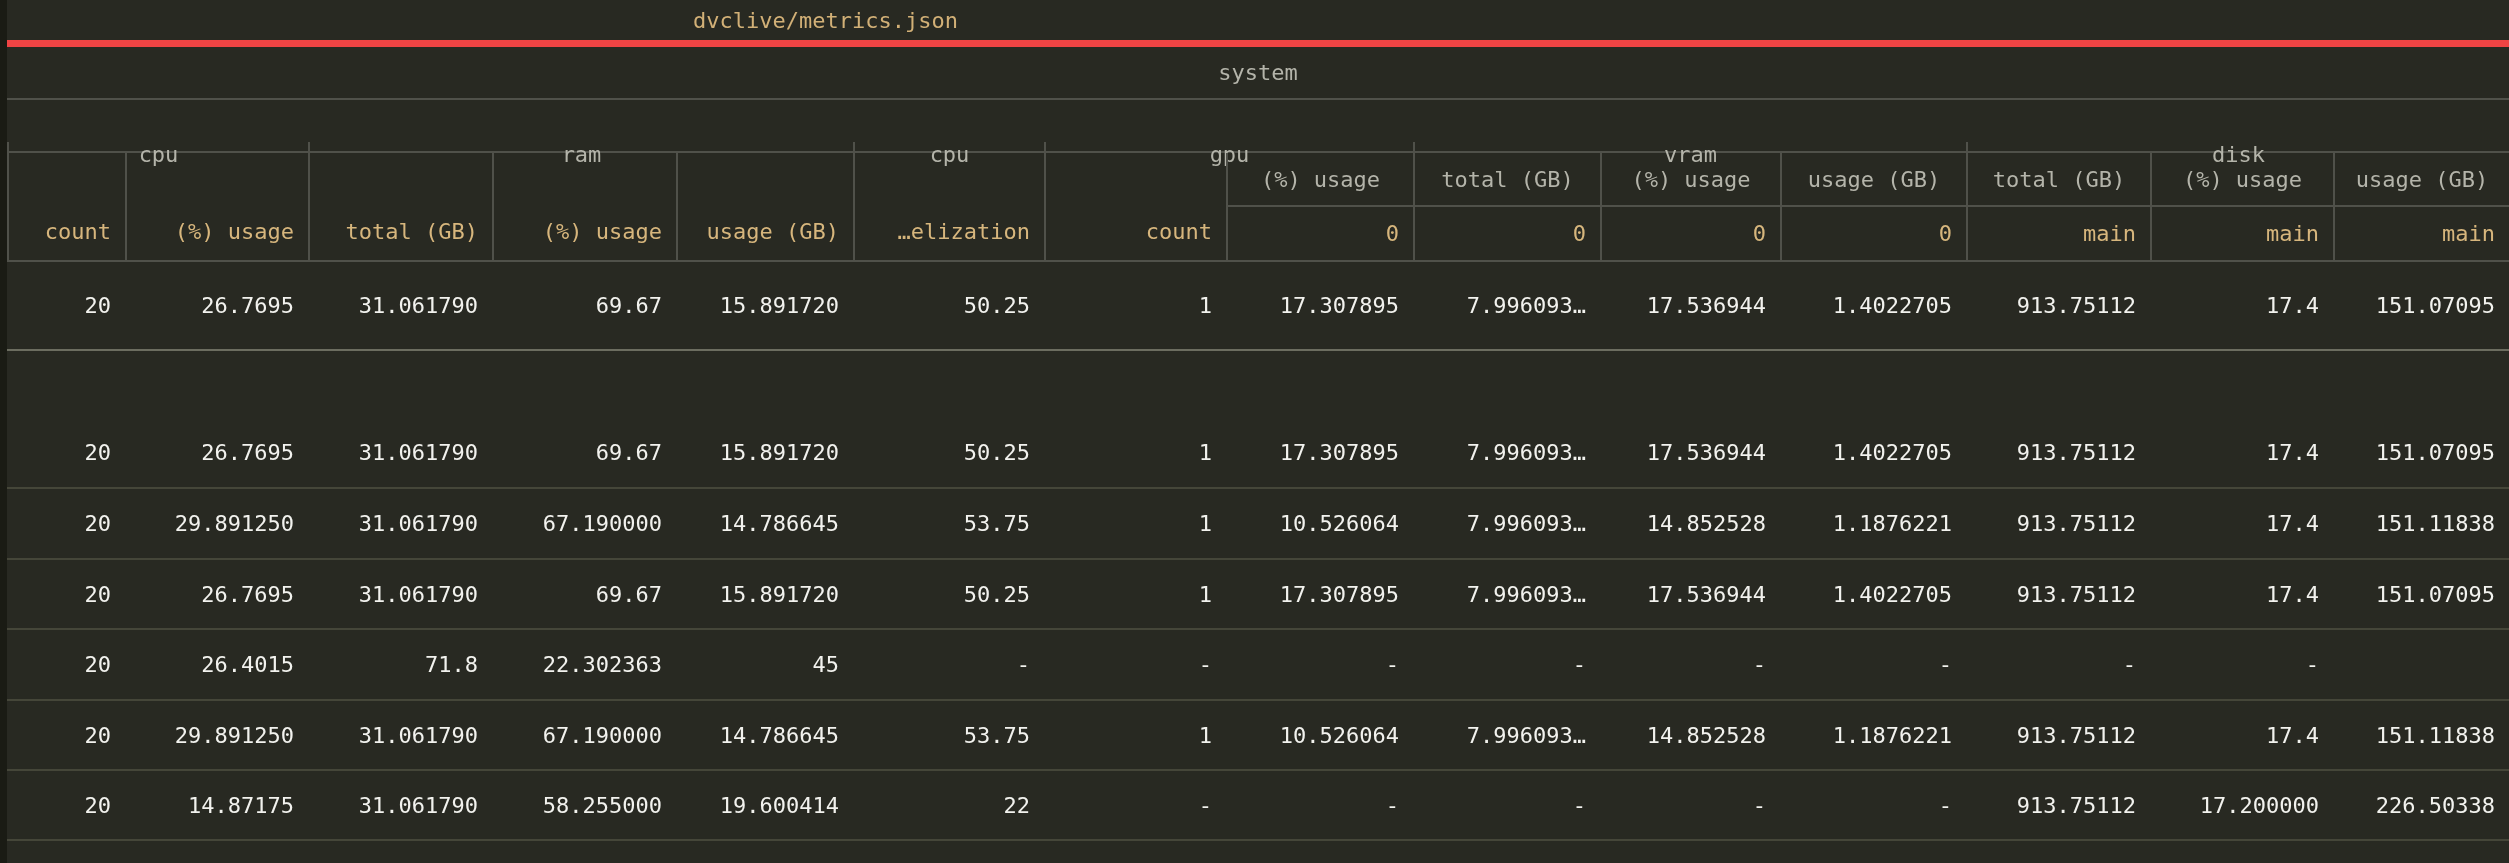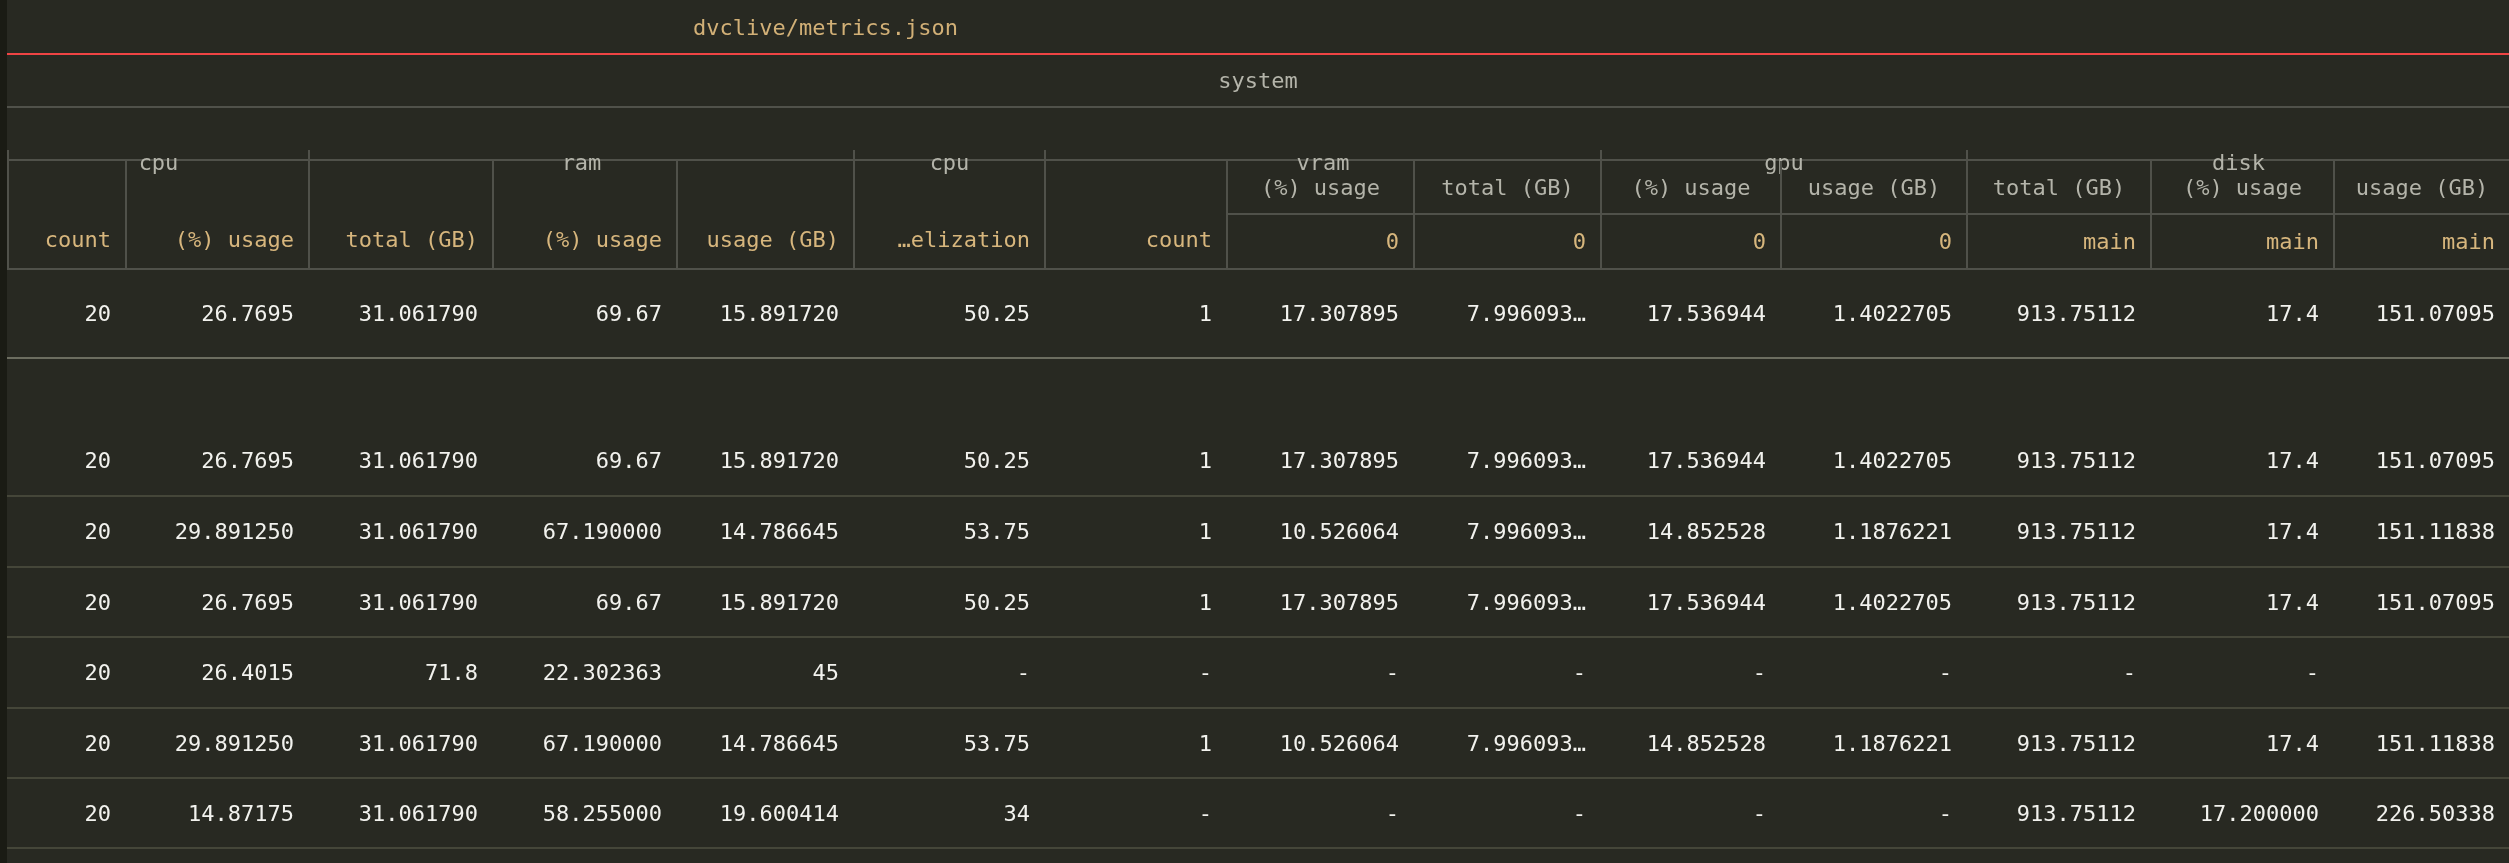--- a/index.html
+++ b/index.html
@@ -6,21 +6,21 @@
   #screen{
     position:relative;width:2509px;height:863px;background:#282922;
     font-family:"DejaVu Sans Mono","Liberation Mono",monospace;
     font-size:22px;overflow:hidden;
   }
   .left-strip{position:absolute;left:0;top:0;width:7px;height:863px;background:#1a1b14;}
   .content{position:absolute;left:7px;top:0;width:2502px;}
   .tr{box-sizing:border-box;}
   .grid{display:grid;grid-template-columns:118px 183px 184px 184px 177px 191px 182px 187px 187px 180px 186px 184px 183px 176px;}
   
-  .title-row{height:55px;border-bottom:2px solid #ef4444;position:relative;}
+  .title-row{height:47px;border-bottom:7px solid #ef4444;position:relative;}
   .file-title{position:absolute;left:686px;top:50%;transform:translateY(-50%);color:#d2b077;white-space:pre;}
   .system-row{height:53px;border-bottom:2px solid #50514a;display:flex;align-items:center;justify-content:center;color:#b4b4aa;}
   .group-row{height:53px;border-bottom:2px solid #50514a;}
   .group-cell{box-sizing:border-box;border-left:2px solid #50514a;display:flex;align-items:center;justify-content:center;color:#b4b4aa;white-space:pre;margin-top:42px;}
   .sp1{grid-column:span 1}.sp2{grid-column:span 2}.sp3{grid-column:span 3}
   .sub-row{height:109px;border-bottom:2px solid #50514a;}
   .th{box-sizing:border-box;border-left:2px solid #50514a;}
   .th-tall{display:flex;align-items:flex-end;justify-content:flex-end;padding:0 14px 16px 4px;color:#d7b67d;white-space:pre;}
   .th-split{display:flex;flex-direction:column;}
   .th-mid{height:54px;box-sizing:border-box;border-bottom:2px solid #50514a;display:flex;align-items:center;justify-content:center;color:#b4b4aa;white-space:pre;}
@@ -45,22 +45,22 @@
     </div>
 
     <div class="tr system-row">
       <span>system</span>
     </div>
 
     <div class="tr group-row grid">
       <span class="group-cell sp2">cpu</span>
       <span class="group-cell sp3">ram</span>
       <span class="group-cell sp1">cpu</span>
+      <span class="group-cell sp2">gpu</span>
       <span class="group-cell sp3">vram</span>
-      <span class="group-cell sp2">gpu</span>
       <span class="group-cell sp3">disk</span>
     </div>
 
     <div class="tr sub-row grid">
       <span class="th th-tall">count</span>
       <span class="th th-tall">(%) usage</span>
       <span class="th th-tall">total (GB)</span>
       <span class="th th-tall">(%) usage</span>
       <span class="th th-tall">usage (GB)</span>
       <span class="th th-tall">…elization</span>
@@ -197,21 +197,21 @@
       <span class="td">17.4</span>
       <span class="td">151.11838</span>
     </div>
 
     <div class="tr dr h70 grid">
       <span class="td">20</span>
       <span class="td">14.87175</span>
       <span class="td">31.061790</span>
       <span class="td">58.255000</span>
       <span class="td">19.600414</span>
-      <span class="td">34</span>
+      <span class="td">22</span>
       <span class="td">-</span>
       <span class="td">-</span>
       <span class="td">-</span>
       <span class="td">-</span>
       <span class="td">-</span>
       <span class="td">913.75112</span>
       <span class="td">17.200000</span>
       <span class="td">226.50338</span>
     </div>
 

